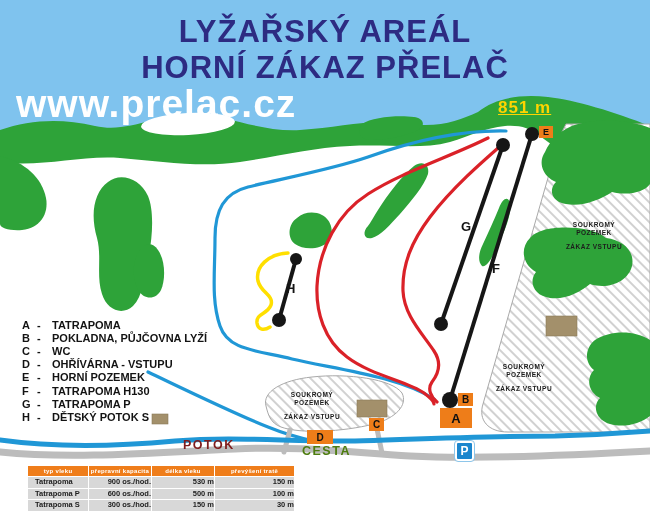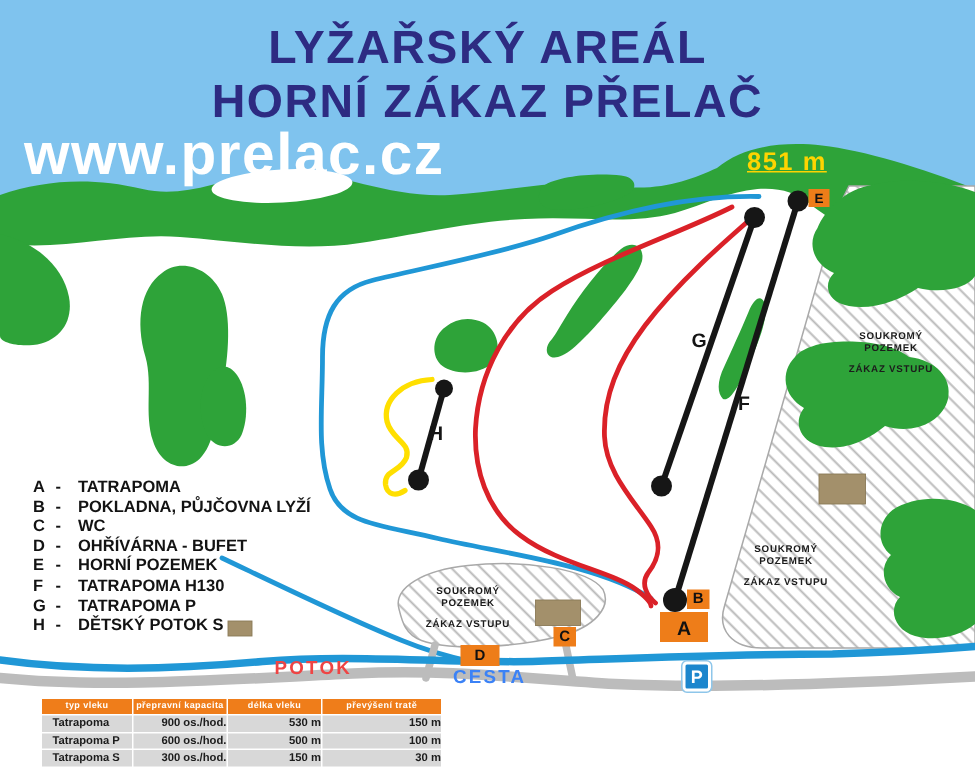--- a/index.html
+++ b/index.html
@@ -17,22 +17,22 @@
   }
   .website{
     left:16px;top:82px;color:#ffffff;font-weight:bold;font-size:39px;letter-spacing:1px;
   }
   .elev{
     left:498px;top:98px;color:#fed401;font-weight:bold;font-size:17px;letter-spacing:1px;text-decoration:underline;
   }
 
   
   .liftletter{color:#141414;font-weight:bold;font-size:13px;}
-  .potok{left:183px;top:438px;color:#ef4444;font-weight:bold;font-size:12.5px;letter-spacing:1.5px;}
-  .cesta{left:302px;top:444px;color:#3b82f6;font-weight:bold;font-size:12.5px;letter-spacing:1.5px;}
+  .potok{left:183px;top:438px;color:#7f1d1d;font-weight:bold;font-size:12.5px;letter-spacing:1.5px;}
+  .cesta{left:302px;top:444px;color:#4d7c0f;font-weight:bold;font-size:12.5px;letter-spacing:1.5px;}
 
   .private{width:92px;text-align:center;color:#1c1c1c;font-weight:bold;}
   .private .pl{font-size:6.5px;line-height:8px;letter-spacing:.5px;}
   .private .pl3{margin-top:6px;}
 
   
   .marker{
     background:#ee7d19;color:#111;font-weight:bold;text-align:center;
     display:flex;align-items:center;justify-content:center;
   }
@@ -214,21 +214,21 @@
         <span class="ll">POKLADNA, PŮJČOVNA LYŽÍ</span>
       </div>
     <div class="row">
         <span class="lk">C</span>
         <span class="ld">-</span>
         <span class="ll">WC</span>
       </div>
     <div class="row">
         <span class="lk">D</span>
         <span class="ld">-</span>
-        <span class="ll">OHŘÍVÁRNA - BUFET</span>
+        <span class="ll">OHŘÍVÁRNA - VSTUPU</span>
       </div>
     <div class="row">
         <span class="lk">E</span>
         <span class="ld">-</span>
         <span class="ll">HORNÍ POZEMEK</span>
       </div>
     <div class="row">
         <span class="lk">F</span>
         <span class="ld">-</span>
         <span class="ll">TATRAPOMA H130</span>

